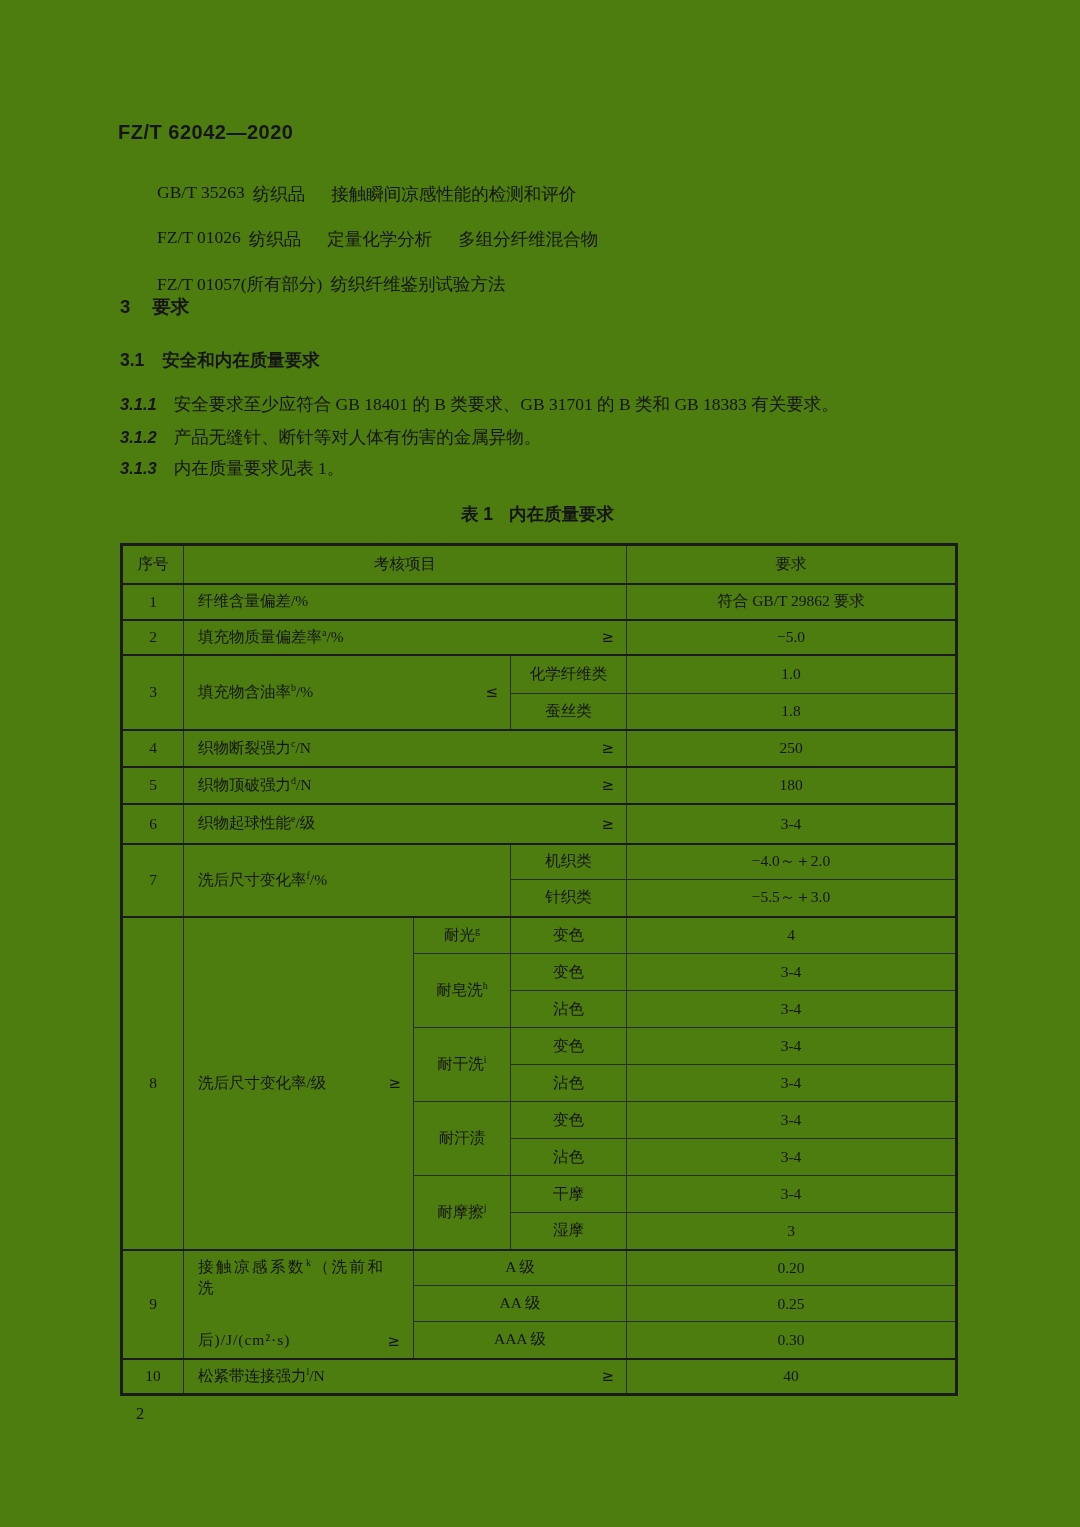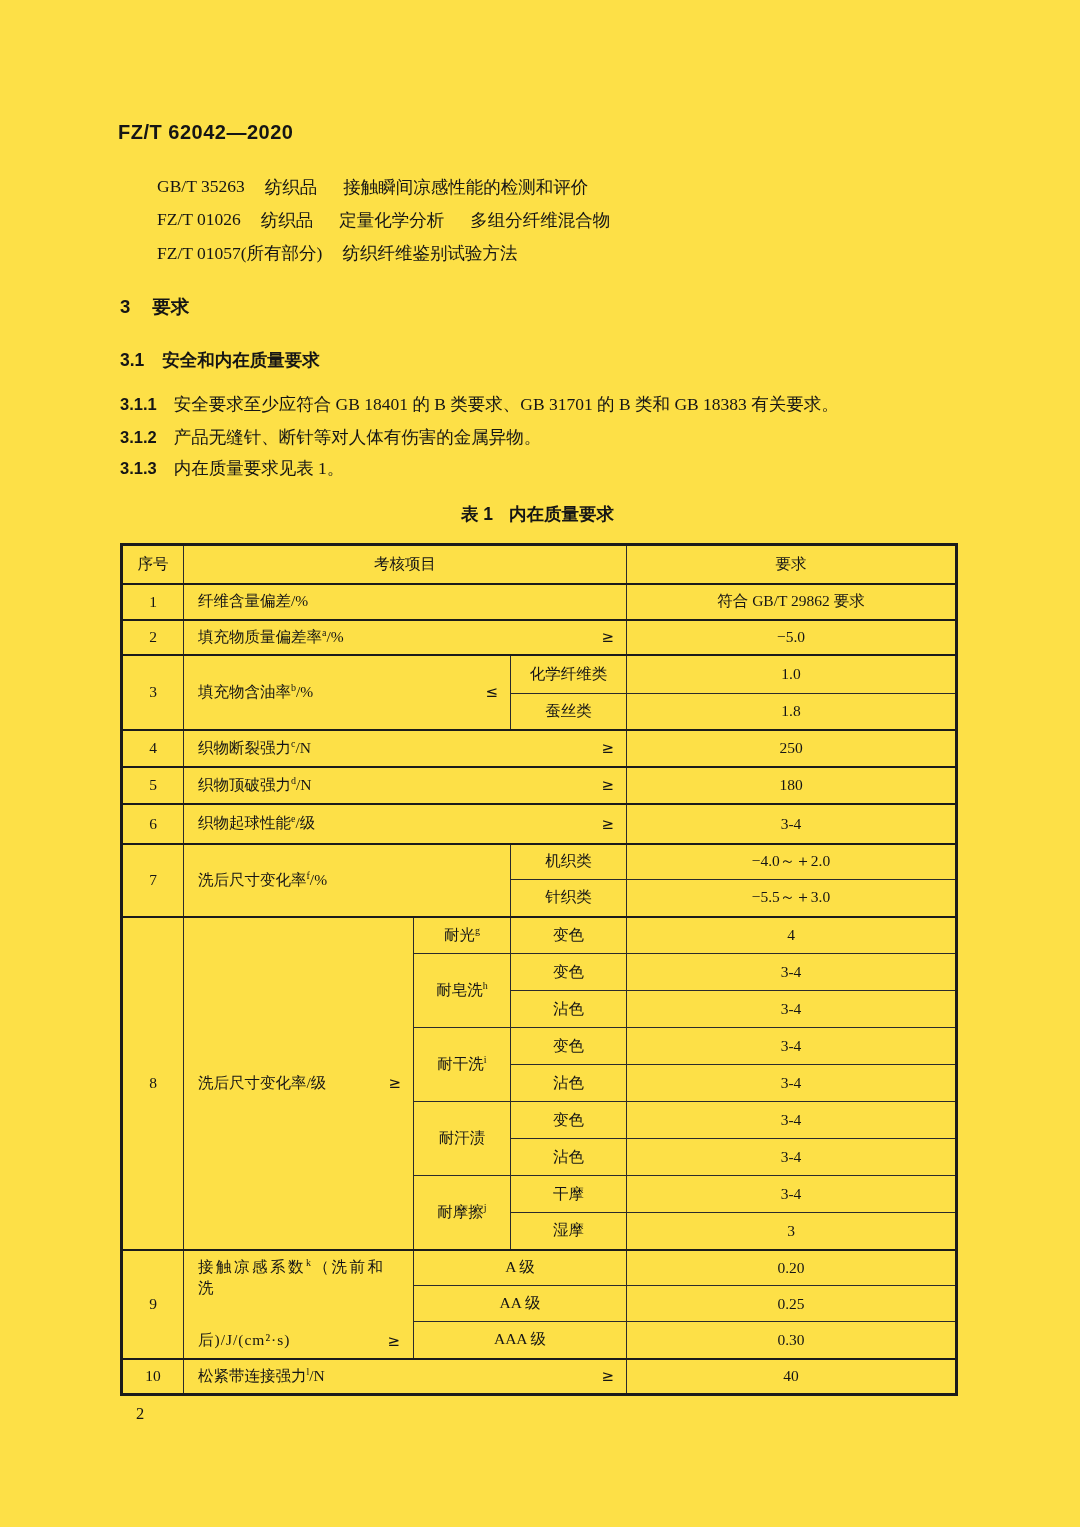--- a/index.html
+++ b/index.html
@@ -6,48 +6,48 @@
   body{
     background:#e9e9e7;
     font-family:"Liberation Serif","DejaVu Serif",serif;
     color:#151515;
     -webkit-font-smoothing:antialiased;
   }
   .page{
     position:relative;
     width:1080px;height:1527px;
     margin:0 auto;
-    background:#fde047;
+    background:#4d7c0f;
     overflow:hidden;
   }
   .doc-code{
     position:absolute;top:121px;left:118px;
     font-family:"Liberation Sans","DejaVu Sans",sans-serif;
     font-weight:bold;font-size:20px;letter-spacing:.5px;
   }
   .refs{
     position:absolute;top:170px;left:157px;
     font-size:17.5px;
   }
-  .ref-line{display:flex;gap:20px;height:33px;align-items:center;}
+  .ref-line{display:flex;gap:8px;height:33px;align-items:flex-start;margin-top:12px;}
   .ref-line .ref-parts{display:flex;gap:26px;}
   .heading{
     position:absolute;left:120px;
     font-family:"Liberation Sans","DejaVu Sans",sans-serif;
     font-weight:bold;
     display:flex;align-items:baseline;
   }
   .h-l1{top:294px;font-size:18.5px;gap:22px;}
   .h-l2{top:348px;font-size:17.5px;gap:18px;}
   .para{
     position:absolute;left:120px;
     font-size:17.5px;
     display:flex;gap:17px;align-items:baseline;
   }
-  .para .pnum{font-family:"Liberation Sans","DejaVu Sans",sans-serif;font-weight:bold;font-size:16.5px;}
+  .para .pnum{font-family:"Liberation Sans","DejaVu Sans",sans-serif;font-weight:bold;font-size:16.5px;font-style:italic;}
   .p311{top:392px;}
   .p312{top:425px;}
   .p313{top:456px;}
   .tbl-title{
     position:absolute;top:502px;left:120px;width:835px;
     display:flex;justify-content:center;gap:16px;
     font-family:"Liberation Sans","DejaVu Sans",sans-serif;
     font-weight:bold;font-size:17.5px;
   }
   table.qt{

